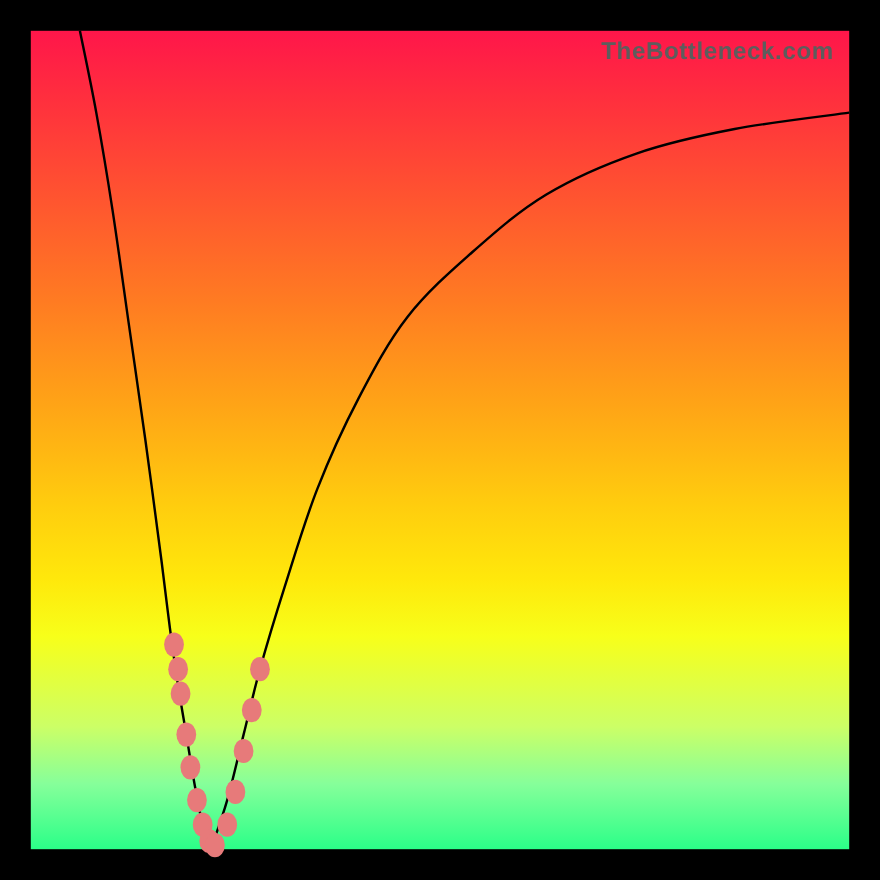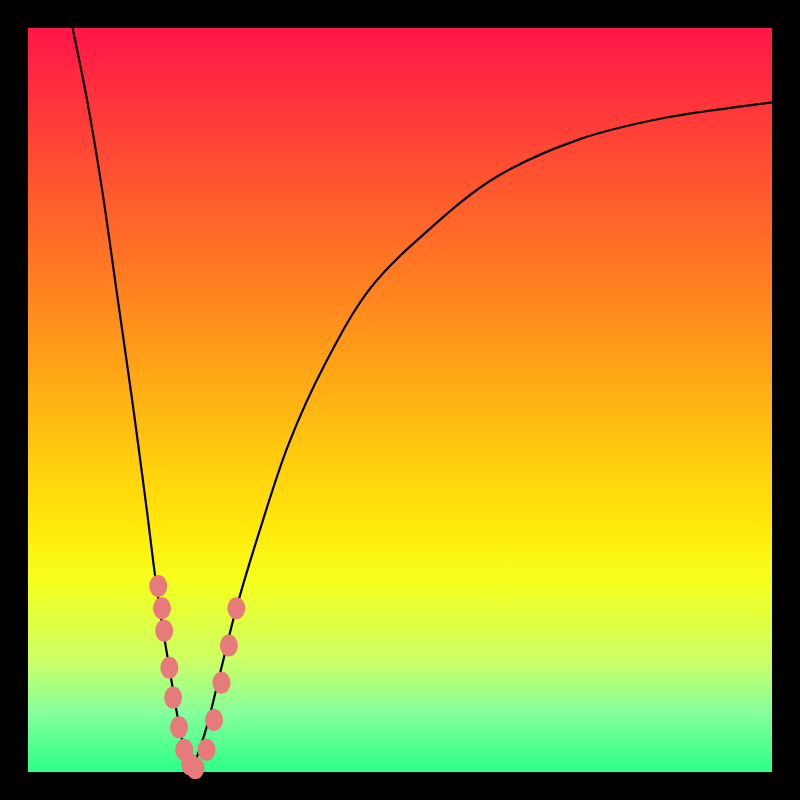--- a/index.html
+++ b/index.html
@@ -64,20 +64,21 @@
     fill: #e77a7a;
     stroke: none;
   }
 </style>
 </head>
 <body>
 
 <div class="frame">
   <div class="plot-area">
 
+    <div class="watermark">TheBottleneck.com</div>
 
     <svg class="curves" viewBox="0 0 744 744" preserveAspectRatio="none">
       <path id="left-branch" class="curve-line" d="M 44.64 0 C 47.120000000000005 12.399999999999997, 54.56 47.11999999999999, 59.52 74.39999999999998 C 64.48 101.67999999999996, 69.44000000000001 131.43999999999994, 74.4 163.67999999999995 C 79.36 195.91999999999996, 84.32 233.11999999999998, 89.28 267.84 C 94.24000000000001 302.56, 99.20000000000002 336.03999999999996, 104.16000000000001 372 C 109.12 407.96000000000004, 115.32000000000001 455.08000000000004, 119.04 483.6 C 122.76 512.12, 124 524.52, 126.48 543.12 C 128.96 561.72, 131.44 579.08, 133.92 595.2 C 136.39999999999998 611.32, 138.88 624.96, 141.36 639.84 C 143.84000000000003 654.72, 146.32000000000002 670.84, 148.8 684.48 C 151.28 698.12, 153.76 711.76, 156.23999999999998 721.68 C 158.71999999999997 731.5999999999999, 162.44 740.28, 163.68 744"></path>
       <path id="right-branch" class="curve-line" d="M 163.68 744 C 166.16 736.56, 173.6 716.72, 178.56 699.36 C 183.52 682, 188.48 659.6800000000001, 193.44 639.84 C 198.4 620, 202.12000000000003 602.64, 208.32000000000002 580.3199999999999 C 214.52 557.9999999999999, 221.95999999999998 533.1999999999999, 230.64 505.91999999999996 C 239.32 478.64, 249.23999999999998 445.15999999999997, 260.4 416.64 C 271.56 388.12, 283.96000000000004 360.84, 297.6 334.79999999999995 C 311.24 308.75999999999993, 324.88 282.71999999999997, 342.24 260.4 C 359.6 238.07999999999998, 380.68000000000006 219.48, 401.76000000000005 200.88 C 422.84000000000003 182.28, 443.9200000000001 163.67999999999995, 468.72 148.79999999999995 C 493.52 133.91999999999996, 522.04 121.52000000000002, 550.56 111.60000000000002 C 579.0799999999999 101.68000000000002, 607.6 95.47999999999998, 639.84 89.27999999999997 C 672.08 83.07999999999997, 726.64 76.87999999999998, 744 74.39999999999998"></path>
       <g id="markers-group">
           <ellipse cx="130.2" cy="558" rx="9" ry="11" class="marker" fill="#e77a7a"></ellipse>
           <ellipse cx="133.92" cy="580.3199999999999" rx="9" ry="11" class="marker" fill="#e77a7a"></ellipse>
           <ellipse cx="136.152" cy="602.64" rx="9" ry="11" class="marker" fill="#e77a7a"></ellipse>
           <ellipse cx="141.36" cy="639.84" rx="9" ry="11" class="marker" fill="#e77a7a"></ellipse>
           <ellipse cx="145.08" cy="669.6" rx="9" ry="11" class="marker" fill="#e77a7a"></ellipse>

